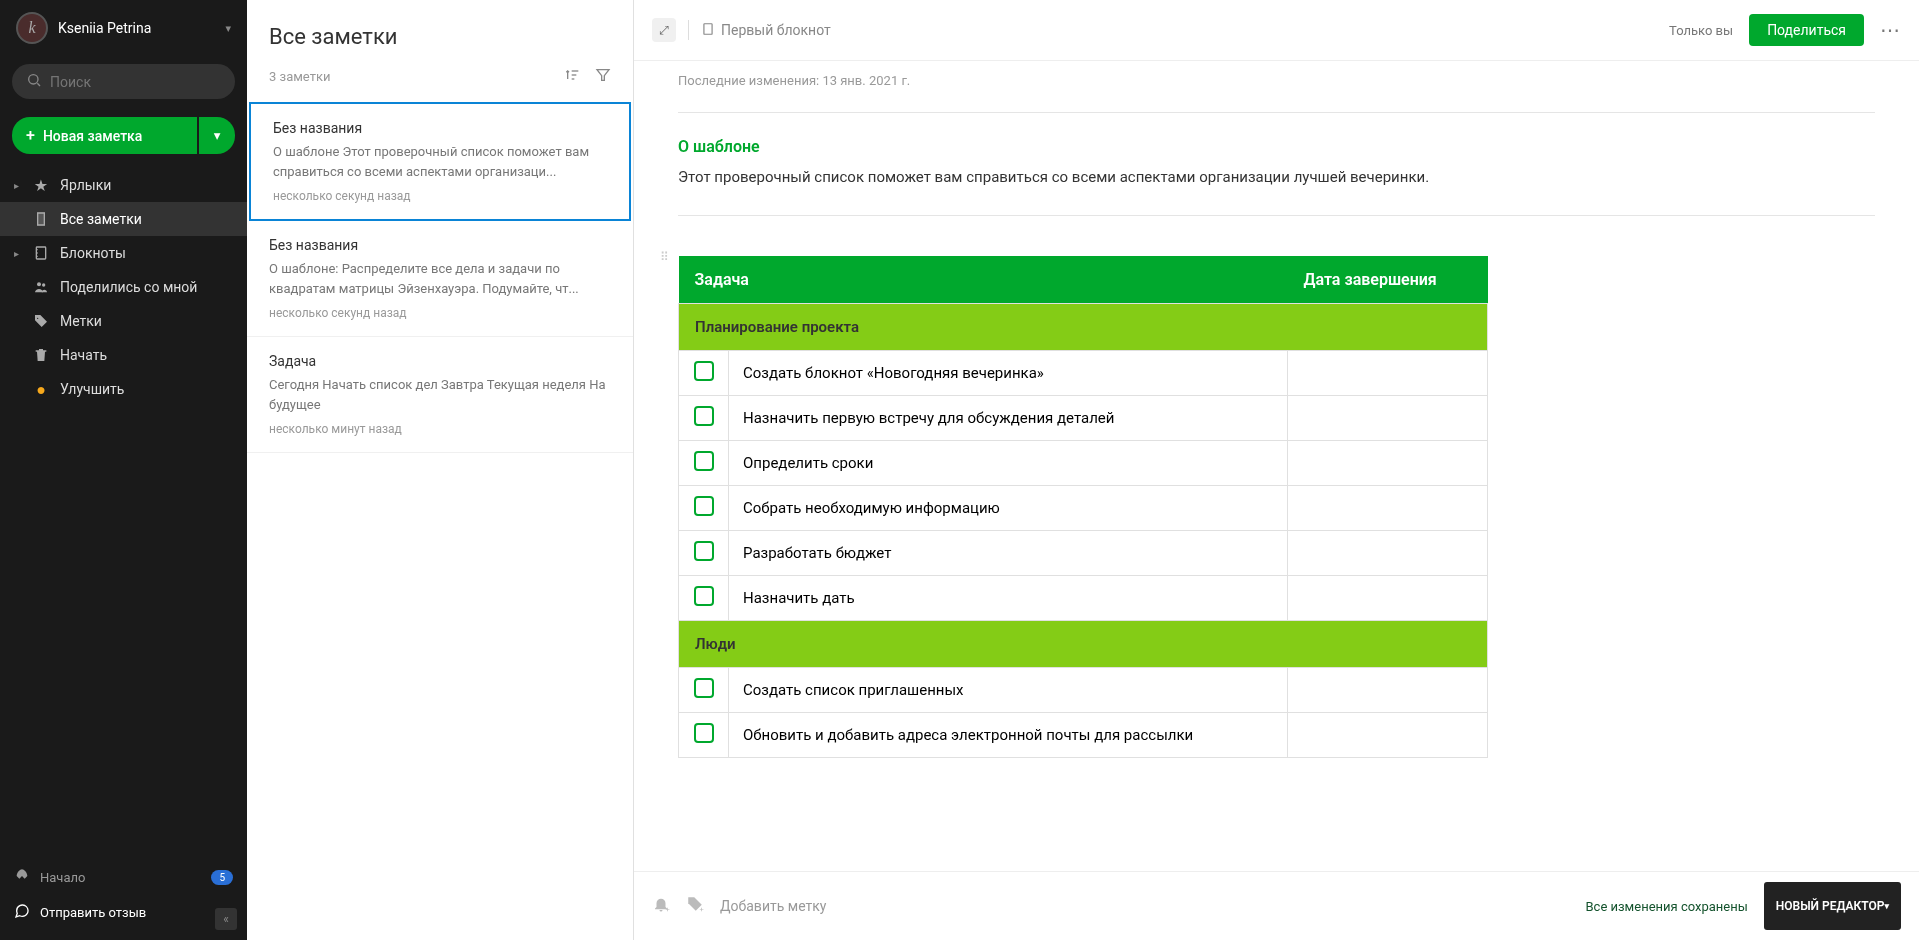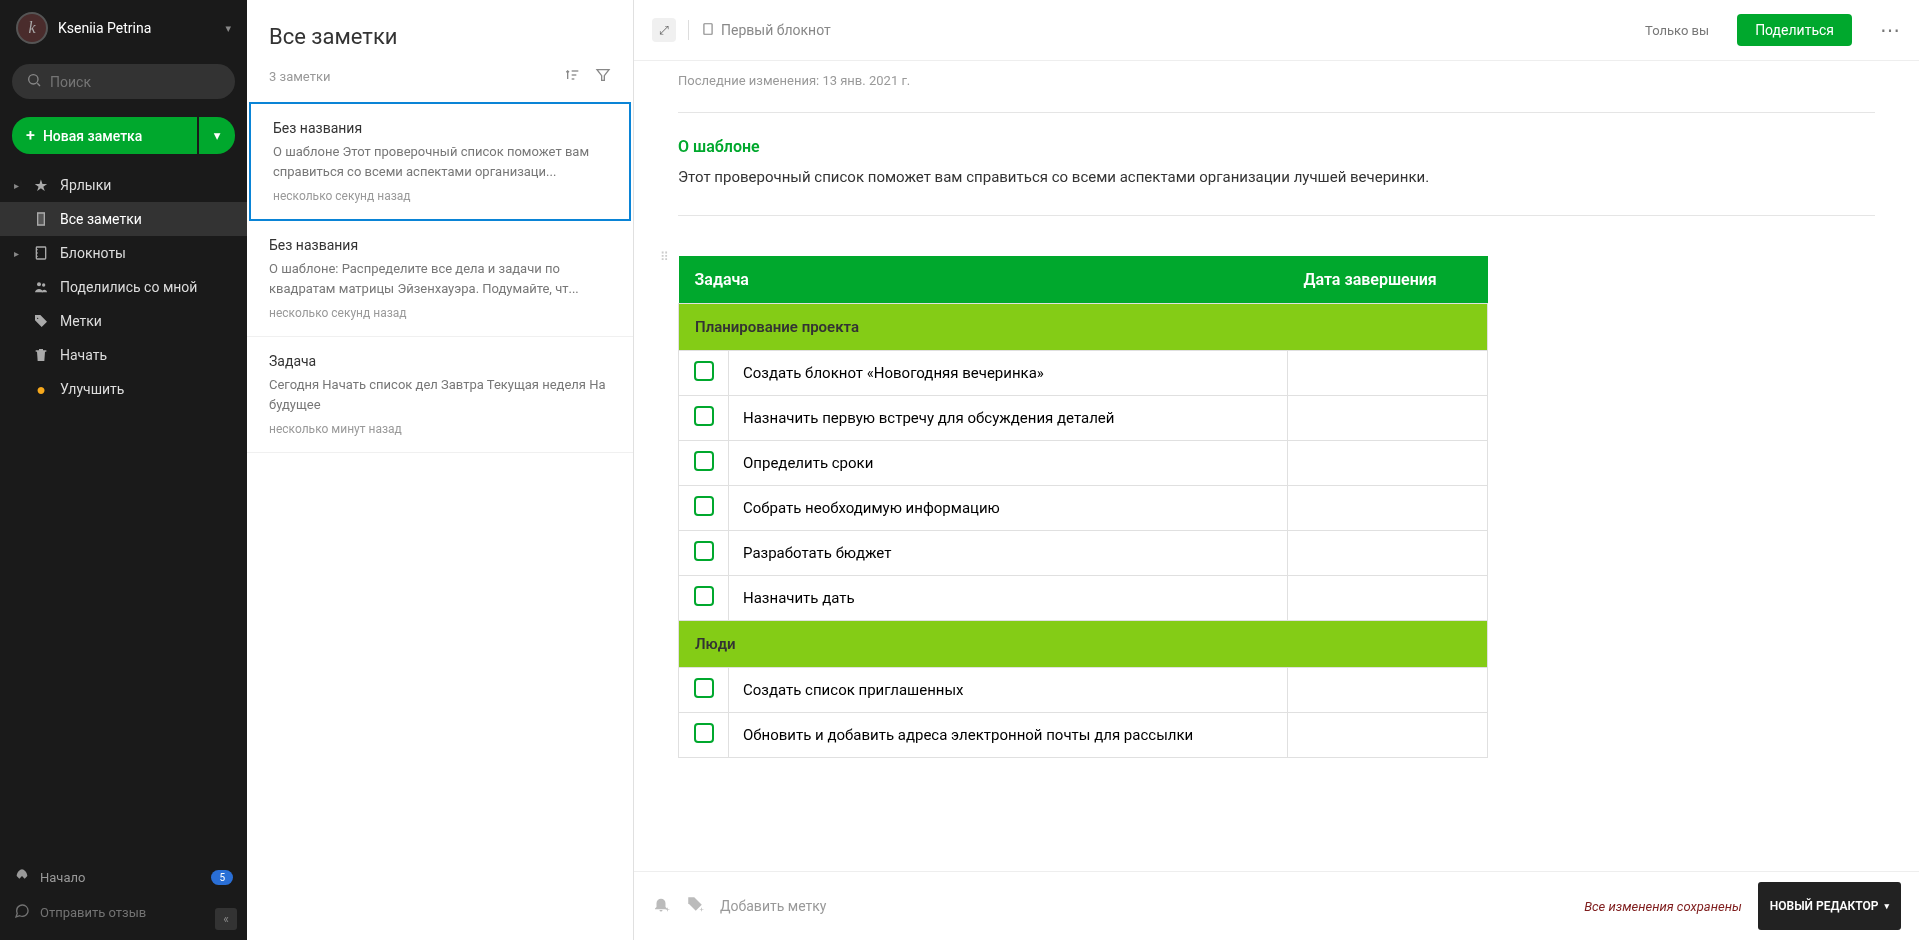--- a/index.html
+++ b/index.html
@@ -16,42 +16,42 @@
 .new-note-btn { flex: 1; background: #00a82d; color: #fff; border: none; border-radius: 18px 0 0 18px; padding: 9px 14px; display: flex; align-items: center; gap: 8px; font-size: 14px; cursor: pointer; font-weight: 500; }
 .new-note-more { width: 36px; background: #00a82d; border: none; border-radius: 0 18px 18px 0; color: #fff; display: flex; align-items: center; justify-content: center; cursor: pointer; }
 .nav-item { display: flex; align-items: center; padding: 8px 14px; gap: 10px; cursor: pointer; color: #ddd; }
 .nav-item.active { background: #333; color: #fff; }
 .nav-item .expand { width: 8px; font-size: 10px; color: #888; }
 .nav-item .icon { width: 18px; height: 18px; display: flex; align-items: center; justify-content: center; font-size: 16px; color: #aaa; }
 .nav-item.upgrade .icon { color: #f6a81c; }
 .collapse-btn { position: absolute; bottom: 10px; right: 10px; width: 22px; height: 22px; background: #333; border-radius: 3px; display: flex; align-items: center; justify-content: center; color: #888; cursor: pointer; font-size: 12px; }
 .sidebar-bottom { margin-top: auto; padding-bottom: 10px; }
 .bottom-item { display: flex; align-items: center; padding: 8px 14px; gap: 10px; color: #999; cursor: pointer; font-size: 13px; }
-.bottom-item.feedback { color: #737373; }
+.bottom-item.feedback { color: #ffffff; }
 .badge { background: #2a6fd6; color: #fff; font-size: 10px; padding: 2px 8px; border-radius: 8px; margin-left: auto; }
 
 
 .note-list { width: 387px; background: #fff; border-right: 1px solid #e0e0e0; display: flex; flex-direction: column; }
 .list-header { padding: 24px 22px 8px 22px; }
 .list-title { font-size: 22px; color: #333; margin-bottom: 18px; }
 .list-controls { display: flex; align-items: center; justify-content: space-between; color: #999; font-size: 13px; padding-bottom: 8px; }
 .list-controls .icons { display: flex; gap: 14px; }
 .note-item { padding: 16px 22px; border-bottom: 1px solid #f0f0f0; cursor: pointer; }
 .note-item.selected { border: 2px solid #0a84d6; margin: 0 2px; }
 .note-item-title { font-weight: 400; color: #333; font-size: 14px; margin-bottom: 6px; }
 .note-item-preview { color: #777; font-size: 13px; line-height: 1.5; display: -webkit-box; -webkit-line-clamp: 2; -webkit-box-orient: vertical; overflow: hidden; }
 .note-item-time { color: #999; font-size: 12px; margin-top: 8px; }
 
 
 .editor { flex: 1; display: flex; flex-direction: column; background: #fff; }
 .editor-top { display: flex; align-items: center; padding: 14px 18px; gap: 12px; border-bottom: 1px solid #eee; }
 .editor-top .expand-btn { width: 24px; height: 24px; background: #f0f0f0; border-radius: 4px; display: flex; align-items: center; justify-content: center; color: #666; cursor: pointer; font-size: 12px; }
 .editor-top .divider { width: 1px; height: 20px; background: #ddd; }
 .notebook-ref { display: flex; align-items: center; gap: 6px; color: #888; font-size: 14px; }
-.editor-top-right { margin-left: auto; display: flex; align-items: center; gap: 28px; }
+.editor-top-right { margin-left: auto; display: flex; align-items: center; gap: 16px; }
 .only-you { color: #777; font-size: 13px; }
 .share-btn { background: #00a82d; color: #fff; border: none; padding: 8px 18px; border-radius: 4px; font-size: 14px; cursor: pointer; }
 .more-btn { color: #777; font-size: 20px; cursor: pointer; letter-spacing: 1px; }
 
 .editor-body { flex: 1; padding: 12px 44px 0 44px; overflow-y: auto; }
 .last-edit { color: #999; font-size: 13px; margin-bottom: 24px; }
 .about-heading { color: #00a82d; font-size: 16px; font-weight: 600; margin-bottom: 10px; margin-top: 20px; }
 .about-text { color: #333; font-size: 15px; line-height: 1.5; margin-bottom: 26px; }
 .hr { border: none; border-top: 1px solid #e5e5e5; margin: 8px 0 40px 0; }
 
@@ -60,22 +60,22 @@
 .task-table th { background: #00a82d; color: #fff; text-align: left; padding: 14px 16px; font-weight: 600; font-size: 16px; }
 .task-table th.date-col { width: 200px; }
 .task-table td { border: 1px solid #e0e0e0; padding: 10px 14px; vertical-align: middle; }
 .section-row td { background: #84cc16; font-weight: 600; color: #333; padding: 14px 16px; }
 .check-cell { width: 50px; text-align: center; }
 .checkbox { width: 20px; height: 20px; border: 2px solid #00a82d; border-radius: 4px; display: inline-block; cursor: pointer; }
 
 .editor-footer { display: flex; align-items: center; padding: 10px 18px; border-top: 1px solid #eee; gap: 16px; }
 .footer-icon { color: #bbb; font-size: 18px; }
 .add-tag { color: #999; font-size: 14px; flex: 1; }
-.saved-text { color: #7f1d1d; font-size: 13px; font-style: italic; }
-.new-editor-btn { background: #222; color: #fff; border: none; padding: 17px 12px; font-size: 12px; font-weight: 600; border-radius: 3px; cursor: pointer; display: flex; align-items: center; gap: 6px; }
+.saved-text { color: #14532d; font-size: 13px; }
+.new-editor-btn { background: #222; color: #fff; border: none; padding: 17px 12px; font-size: 12px; font-weight: 600; border-radius: 3px; cursor: pointer; display: flex; align-items: center; }
 </style>
 </head>
 <body>
 
 <div class="sidebar">
   <div class="user-info">
     <div class="avatar">k</div>
     <div class="user-name">Kseniia Petrina</div>
     <span style="color:#888;font-size:11px;">▾</span>
   </div>

